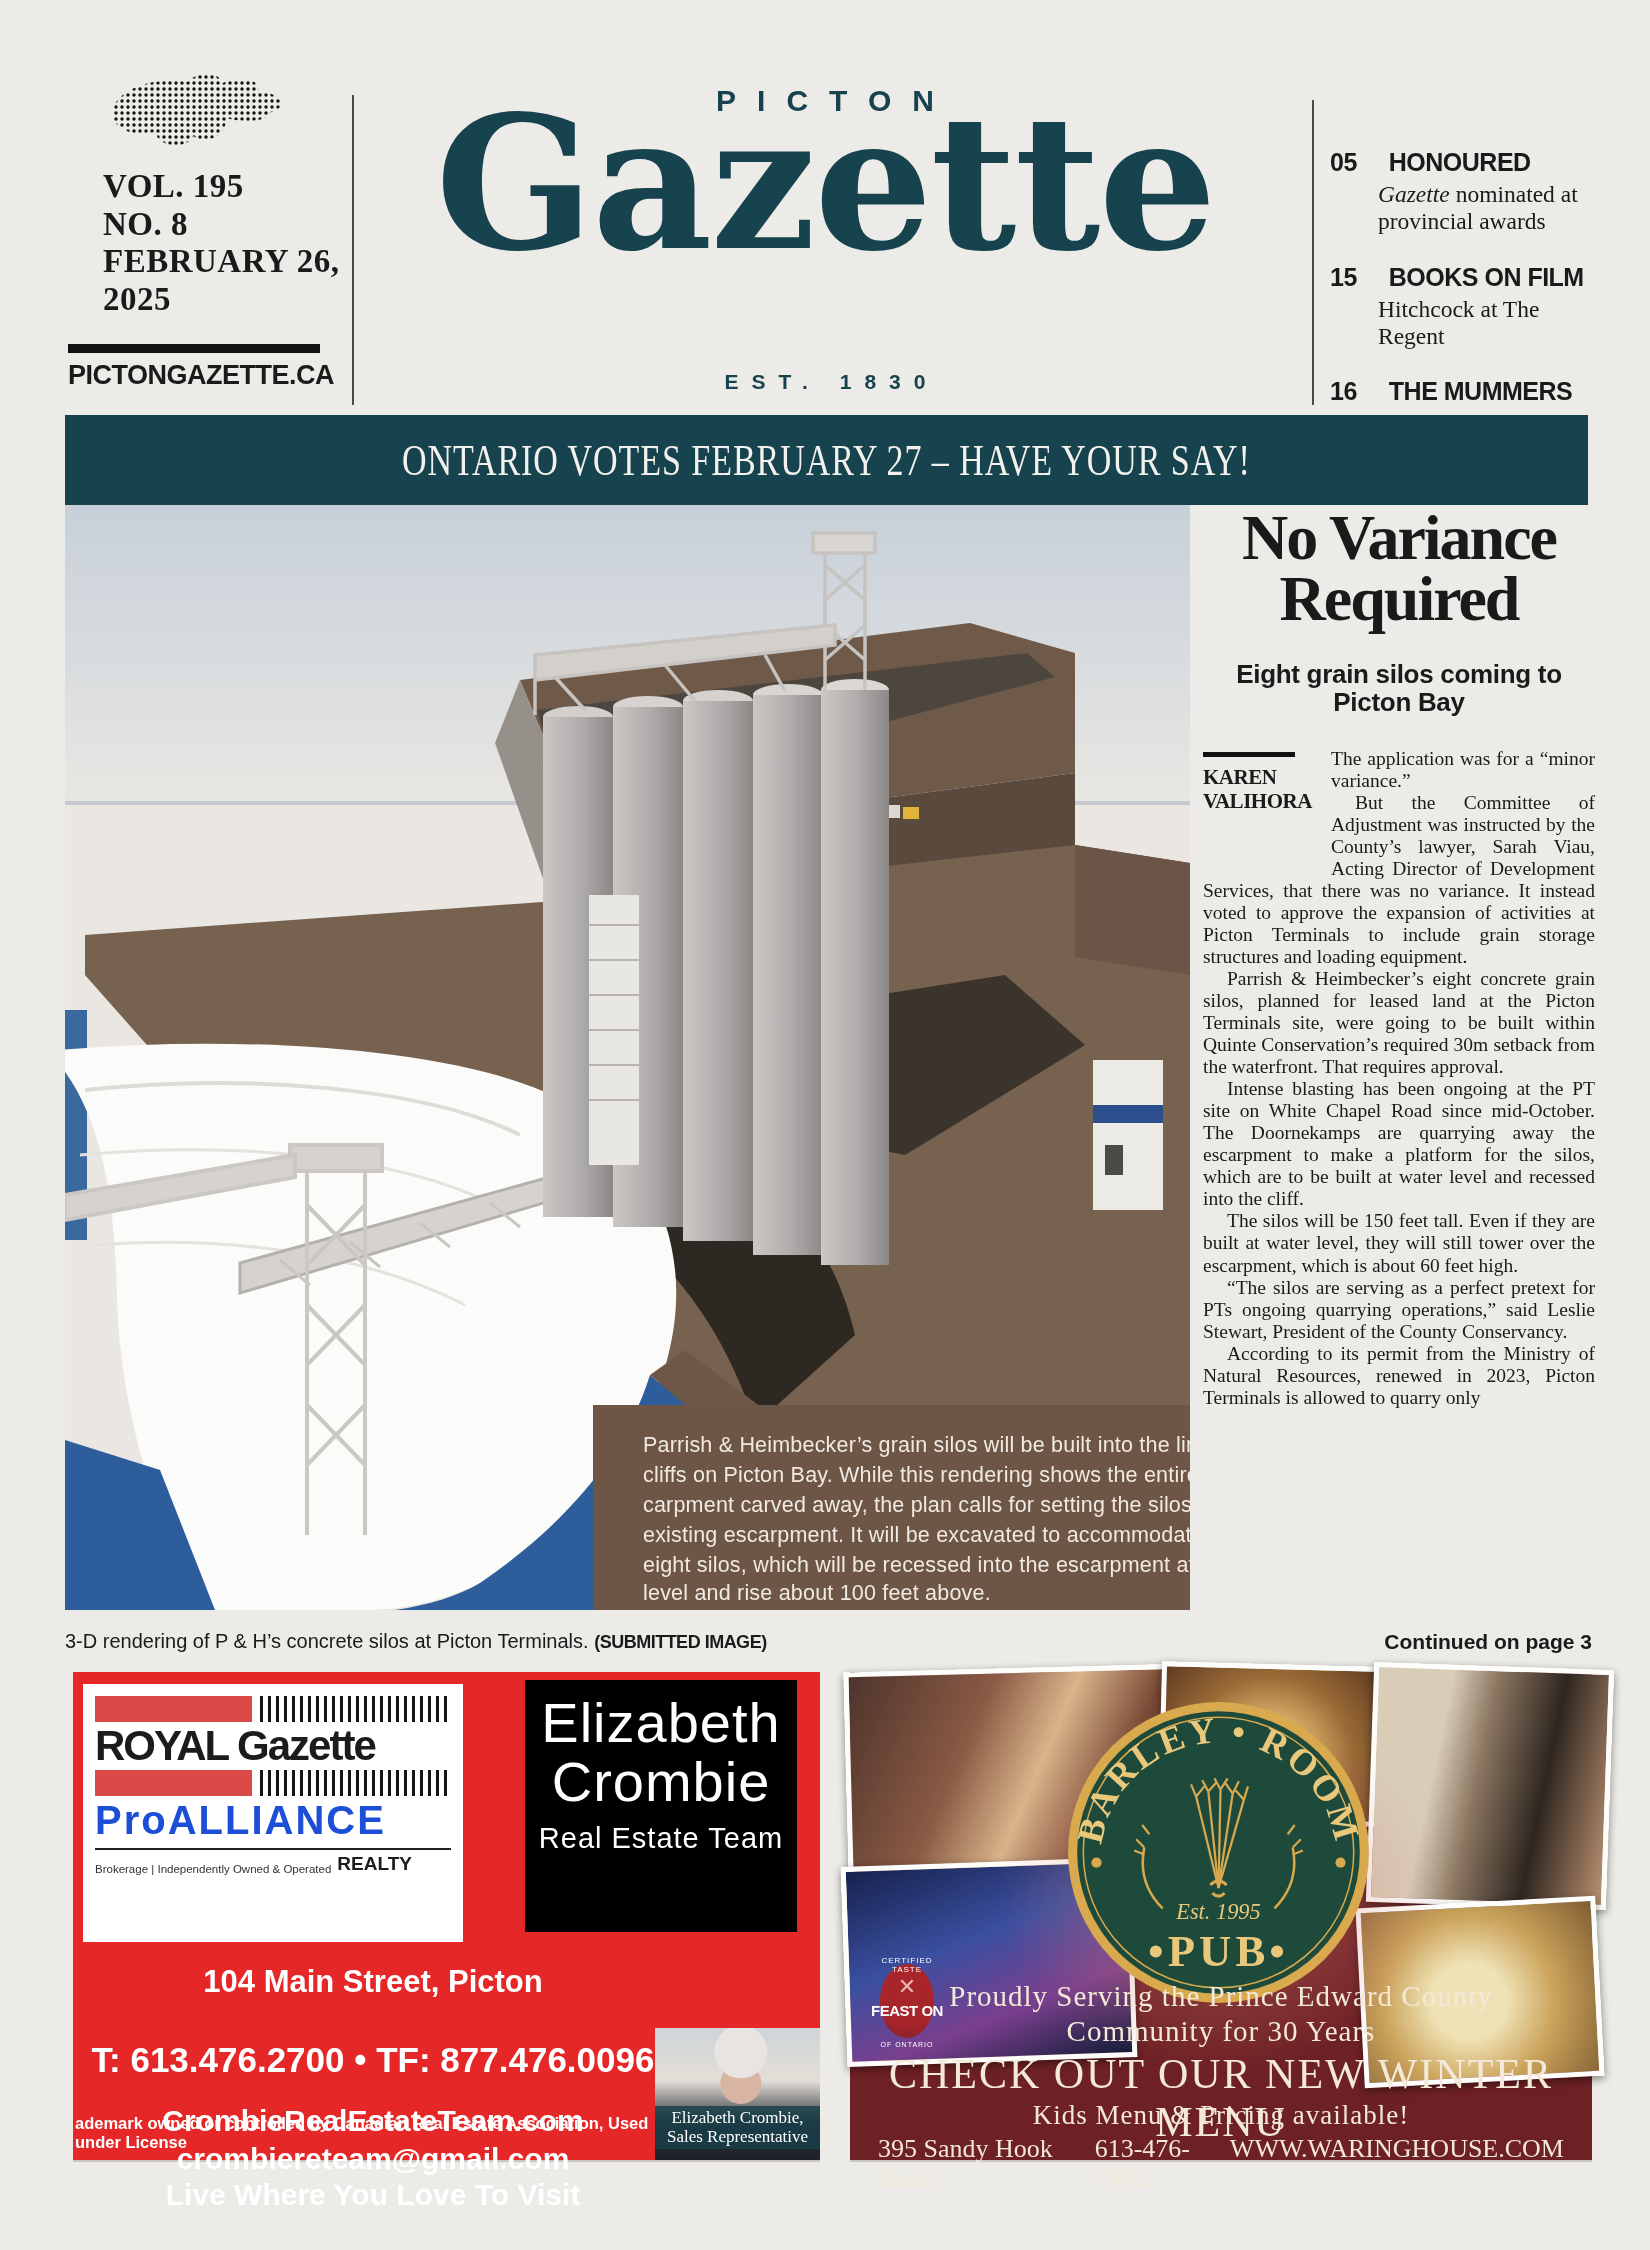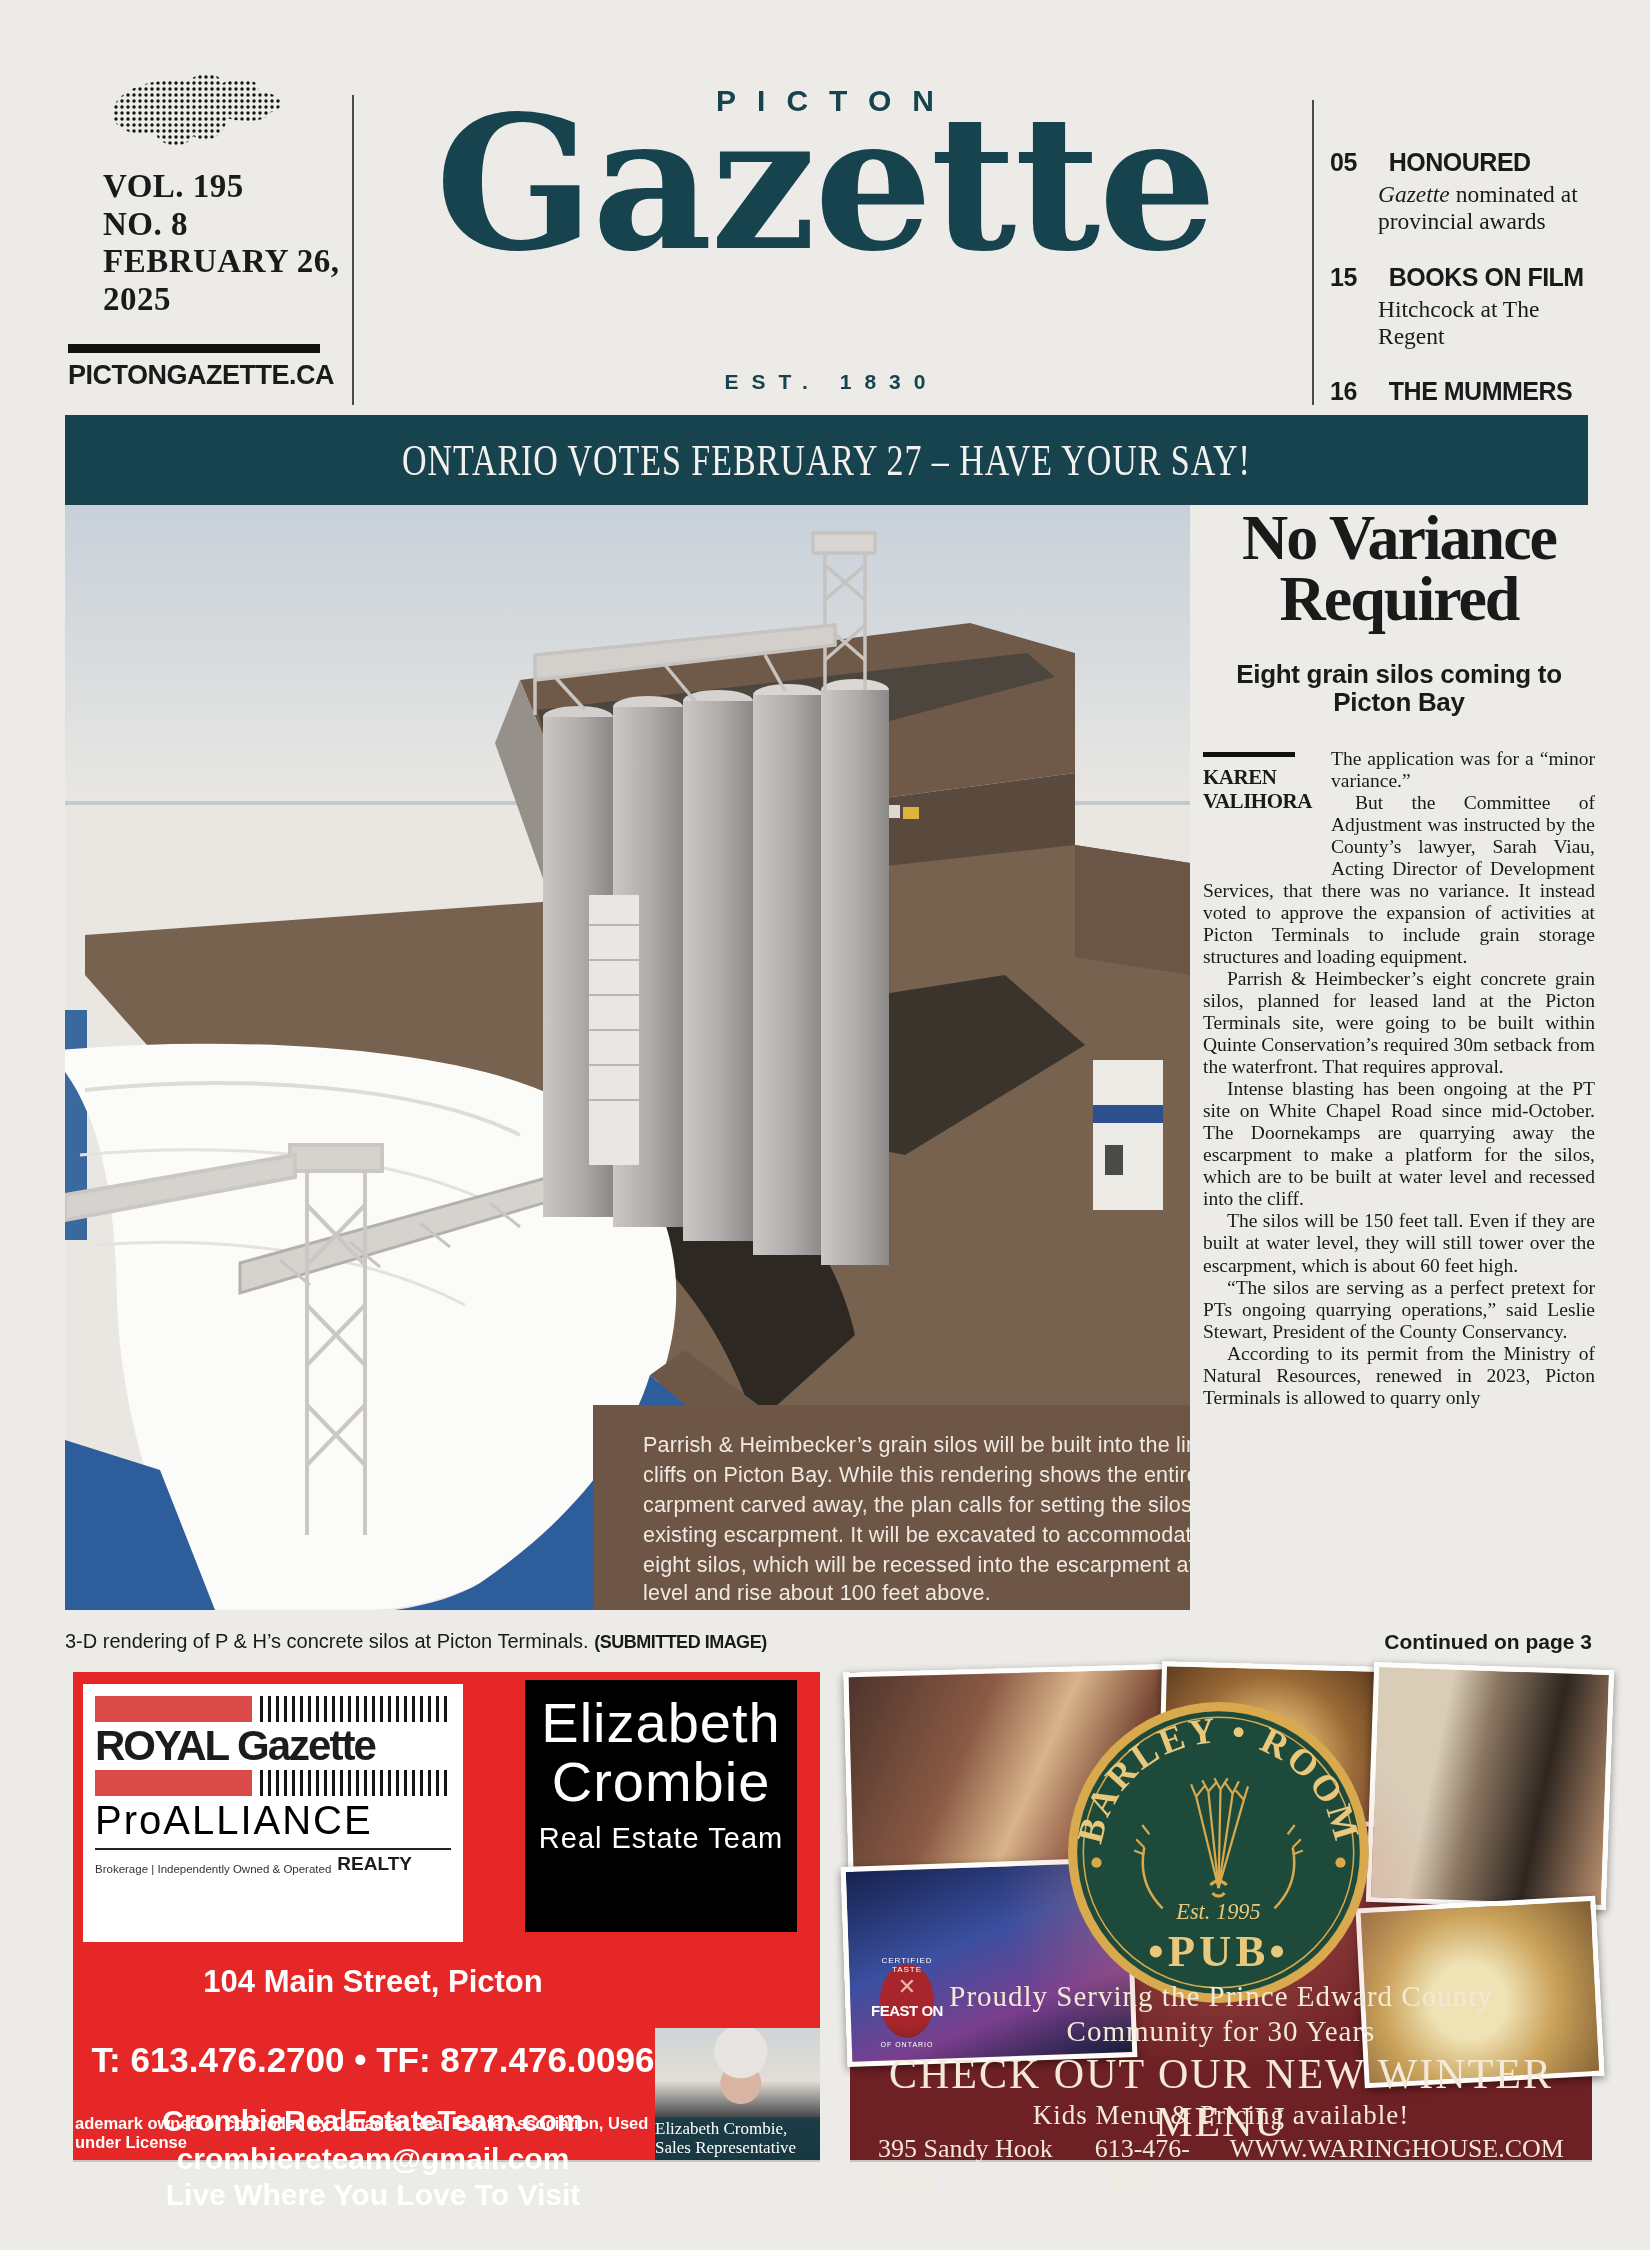--- a/index.html
+++ b/index.html
@@ -43,39 +43,39 @@
   .cap-credit{font-weight:700;font-size:18px;letter-spacing:-.5px;}
   .continued{left:1185px;top:1630px;width:407px;text-align:right;font-size:21px;font-weight:700;}
 
   
   .ad-left{left:73px;top:1672px;width:747px;height:488px;background:#e62728;box-shadow:0 2px 0 #c9c5bf;}
   .rl-box{position:absolute;left:10px;top:12px;width:380px;height:258px;background:#fff;padding:10px 12px;box-sizing:border-box;}
   .rl-row{display:flex;align-items:stretch;height:26px;margin:2px 0;}
   .rl-red{width:44%;background:#d94a48;}
   .rl-stripes{flex:1;margin-left:8px;background:repeating-linear-gradient(90deg,#141414 0 3px,#fff 3px 8px);}
   .rl-name{font-size:42px;font-weight:700;letter-spacing:-2px;color:#1c1c1c;line-height:1.05;}
-  .rl-pro{font-size:40px;font-weight:400;letter-spacing:2px;color:#000000;line-height:1.1;}
+  .rl-pro{font-size:40px;font-weight:700;letter-spacing:2px;color:#1d4ed8;line-height:1.1;}
   .rl-sub{display:flex;align-items:flex-end;gap:6px;border-top:2px solid #222;margin-top:6px;padding-top:3px;}
   .rl-sub .s1{font-size:11.5px;color:#333;}
   .rl-sub .s2{font-size:19px;font-weight:700;color:#1c1c1c;}
   .ec-box{position:absolute;left:452px;top:8px;width:272px;height:252px;background:#000;color:#fff;text-align:center;padding-top:14px;box-sizing:border-box;}
   .ec-l1{font-size:56px;letter-spacing:1px;line-height:1.05;font-weight:400;}
   .ec-l3{font-size:29px;margin-top:10px;letter-spacing:1px;}
   .ad-left .white{color:#fff;}
   .al-address{position:absolute;left:0;top:292px;width:600px;text-align:center;font-size:31px;font-weight:700;}
   .al-phone{position:absolute;left:8px;top:368px;width:584px;text-align:center;font-size:35px;font-weight:700;white-space:nowrap;}
   .al-web{position:absolute;left:0;top:432px;width:600px;text-align:center;font-size:30px;font-weight:700;}
   .al-mail{position:absolute;left:0;top:470px;width:600px;text-align:center;font-size:30px;font-weight:700;}
   .al-tag2{position:absolute;left:0;top:506px;width:600px;text-align:center;font-size:30px;font-weight:700;}
   .al-legal{position:absolute;left:2px;bottom:8px;width:620px;font-size:16.5px;font-weight:700;}
   .agent{position:absolute;right:0;top:356px;width:165px;height:132px;background:
      radial-gradient(circle at 52% 18%,#e7e4e1 0 26px,transparent 27px),
      radial-gradient(circle at 52% 42%,#d8b5a2 0 20px,transparent 21px),
      linear-gradient(180deg,#cfd4d8 0%,#e3ded7 40%,#2e3036 72%,#1d2026 100%);}
-  .agent-cap{position:absolute;left:0;right:0;bottom:0;background:rgba(22,62,74,.8);color:#fff;font-family:"Liberation Serif",serif;font-size:17px;line-height:1.15;text-align:left;padding:2px 0;}
+  .agent-cap{position:absolute;left:0;right:0;bottom:11px;background:rgba(22,62,74,.8);color:#fff;font-family:"Liberation Serif",serif;font-size:17px;line-height:1.15;text-align:center;padding:2px 0;}
 
   
   .ad-right{left:850px;top:1672px;width:742px;height:488px;background:#6e2125;box-shadow:0 2px 0 #c9c5bf;}
   .tile{position:absolute;border:5px solid #fdfdfb;box-shadow:0 3px 8px rgba(0,0,0,.45);}
   .t1{left:-4px;top:-4px;width:330px;height:200px;transform:rotate(-1.5deg);
       background:linear-gradient(115deg,#4e342c 0%,#8a5a44 35%,#d9b48a 55%,#7a4a36 75%,#33241f 100%);}
   .t2{left:310px;top:-8px;width:210px;height:150px;transform:rotate(1.5deg);
       background:radial-gradient(circle at 50% 60%,#d9b06a 0 28%,#9a6a36 60%,#5f3c22 100%);}
   .t3{left:520px;top:-6px;width:230px;height:230px;transform:rotate(2deg);
       background:linear-gradient(100deg,#d9cdb8 0 28%,#8a7560 45%,#2e2620 70%,#b98f6e 100%);}

